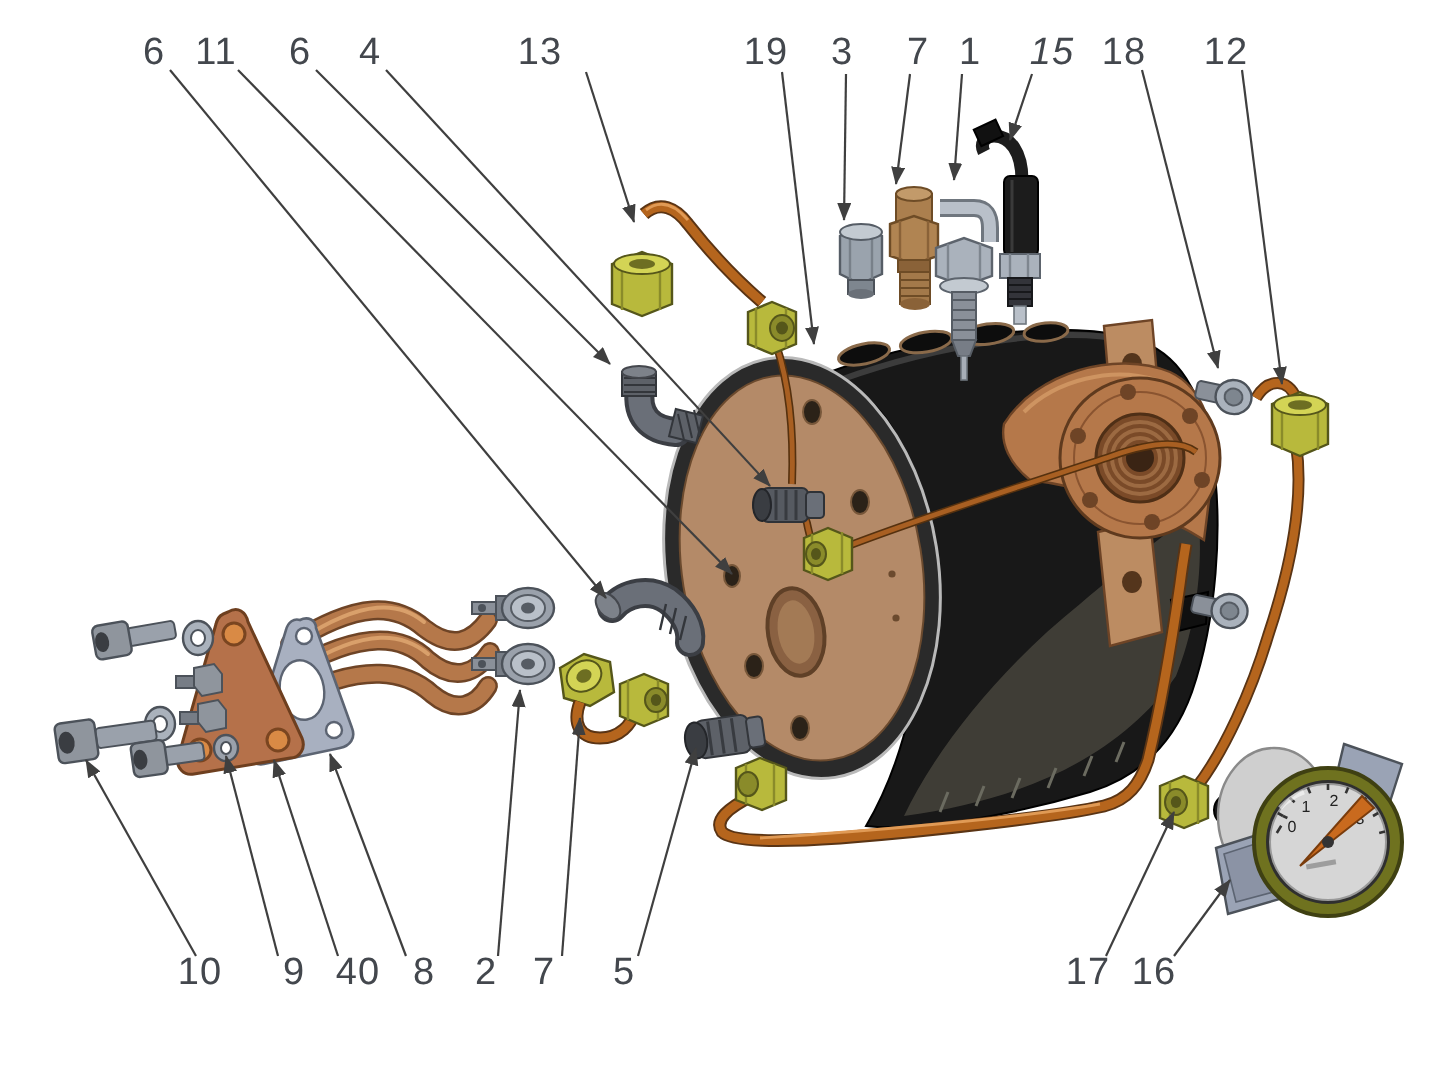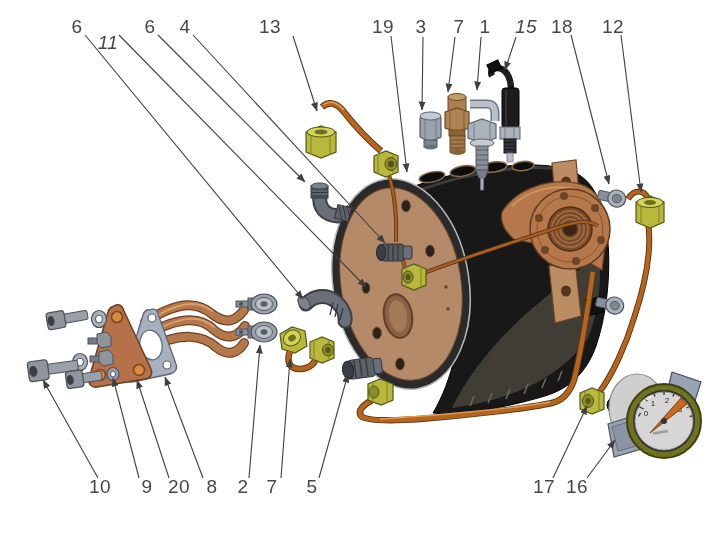--- a/index.html
+++ b/index.html
@@ -395,34 +395,34 @@
         <line x1="249" y1="478" x2="260" y2="345" marker-end="url(#arrow)"></line>
         <line x1="281" y1="478" x2="290" y2="359" marker-end="url(#arrow)"></line>
         <line x1="319" y1="478" x2="348" y2="374" marker-end="url(#arrow)"></line>
         <line x1="553" y1="478" x2="587" y2="406" marker-end="url(#arrow)"></line>
         <line x1="587" y1="478" x2="615" y2="440" marker-end="url(#arrow)"></line>
       </g>
 </svg>
 
 <div id="callout-labels">
       <div class="callout" style="left: 77px; top: 27px;">6</div>
-      <div class="callout" style="left: 108px; top: 43px; font-style: italic;">11</div>
+      <div class="callout" style="left: 108px; top: 27px;">11</div>
       <div class="callout" style="left: 150px; top: 27px;">6</div>
       <div class="callout" style="left: 185px; top: 27px;">4</div>
       <div class="callout" style="left: 270px; top: 27px;">13</div>
       <div class="callout" style="left: 383px; top: 27px;">19</div>
       <div class="callout" style="left: 421px; top: 27px;">3</div>
       <div class="callout" style="left: 459px; top: 27px;">7</div>
       <div class="callout" style="left: 485px; top: 27px;">1</div>
       <div class="callout" style="left: 526px; top: 27px; font-style: italic;">15</div>
       <div class="callout" style="left: 562px; top: 27px;">18</div>
       <div class="callout" style="left: 613px; top: 27px;">12</div>
       <div class="callout" style="left: 100px; top: 487px;">10</div>
       <div class="callout" style="left: 147px; top: 487px;">9</div>
-      <div class="callout" style="left: 179px; top: 487px;">20</div>
+      <div class="callout" style="left: 179px; top: 487px;">40</div>
       <div class="callout" style="left: 212px; top: 487px;">8</div>
       <div class="callout" style="left: 243px; top: 487px;">2</div>
       <div class="callout" style="left: 272px; top: 487px;">7</div>
       <div class="callout" style="left: 312px; top: 487px;">5</div>
       <div class="callout" style="left: 544px; top: 487px;">17</div>
       <div class="callout" style="left: 577px; top: 487px;">16</div>
     </div>
 
 </div>
 

